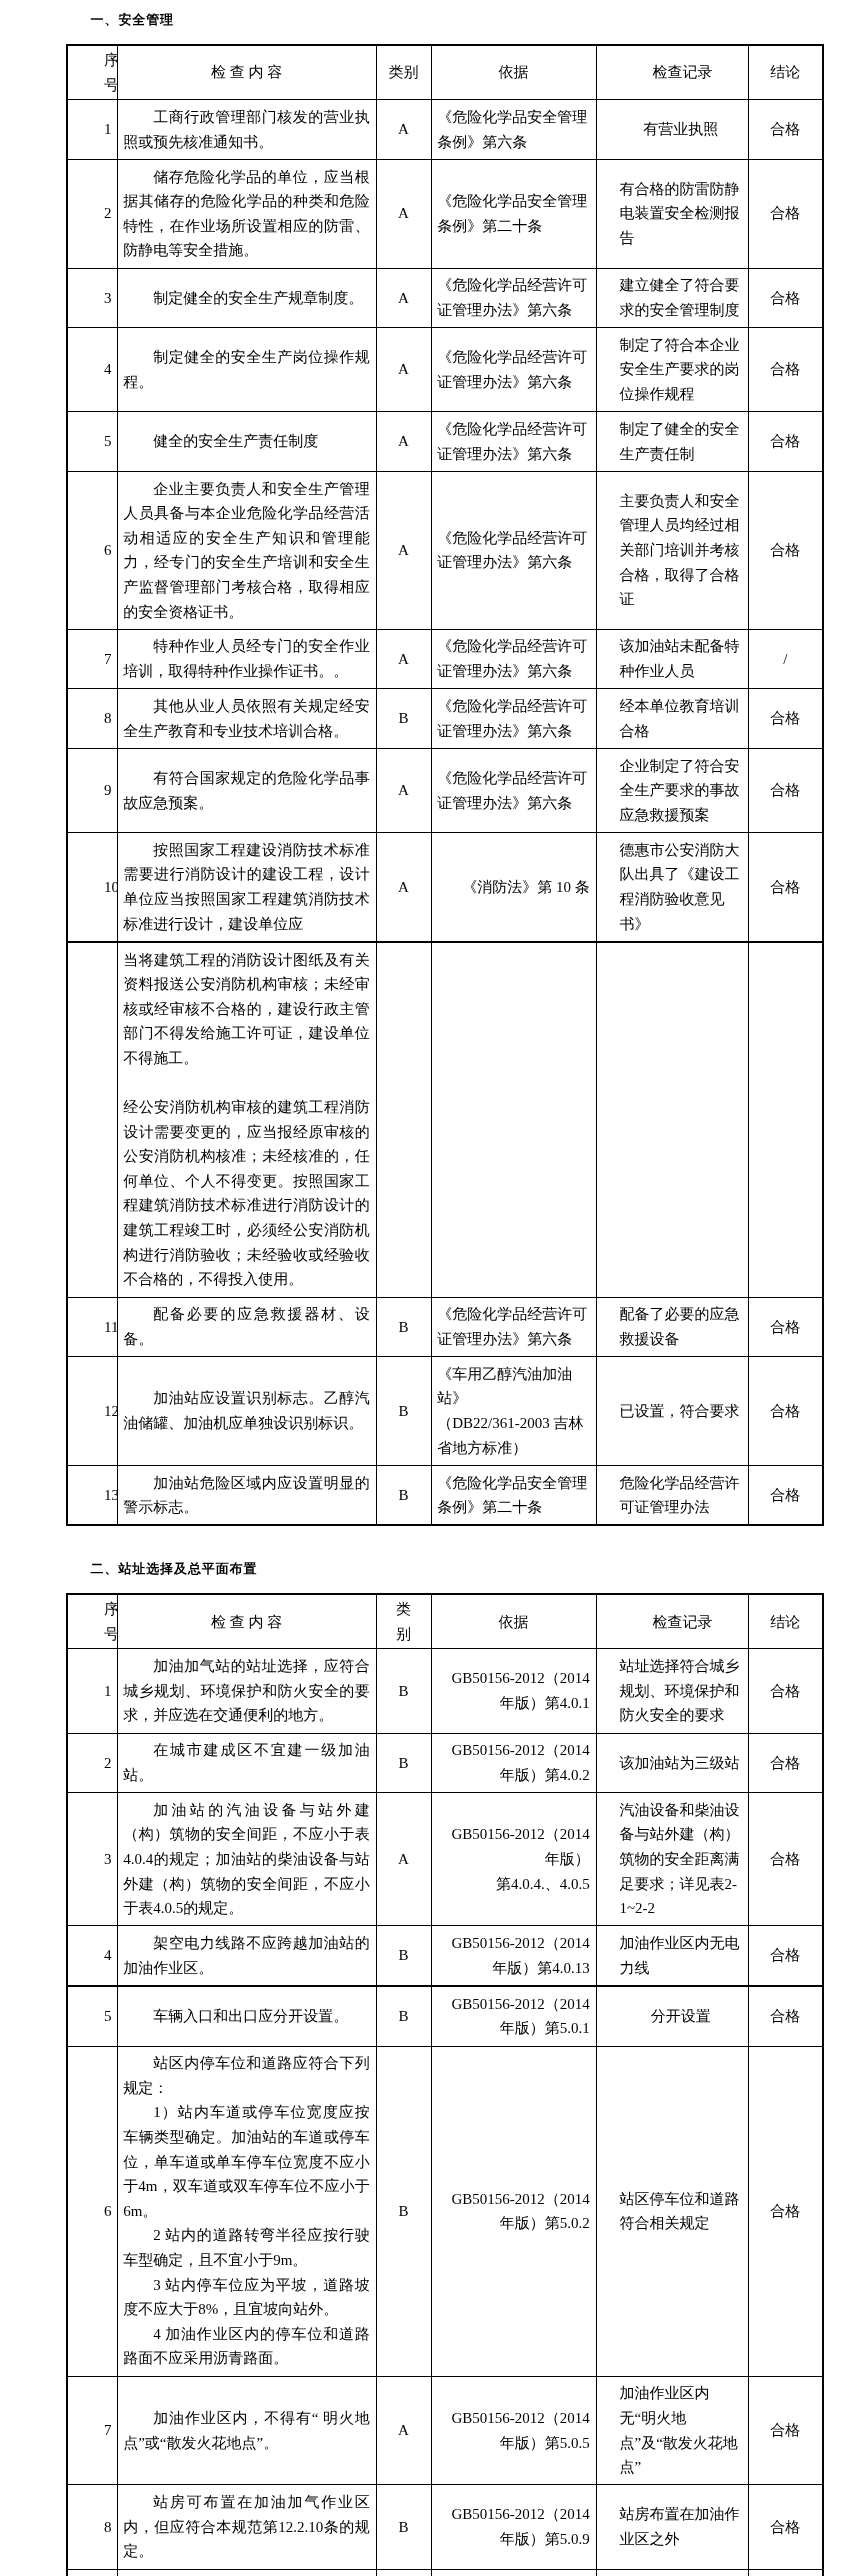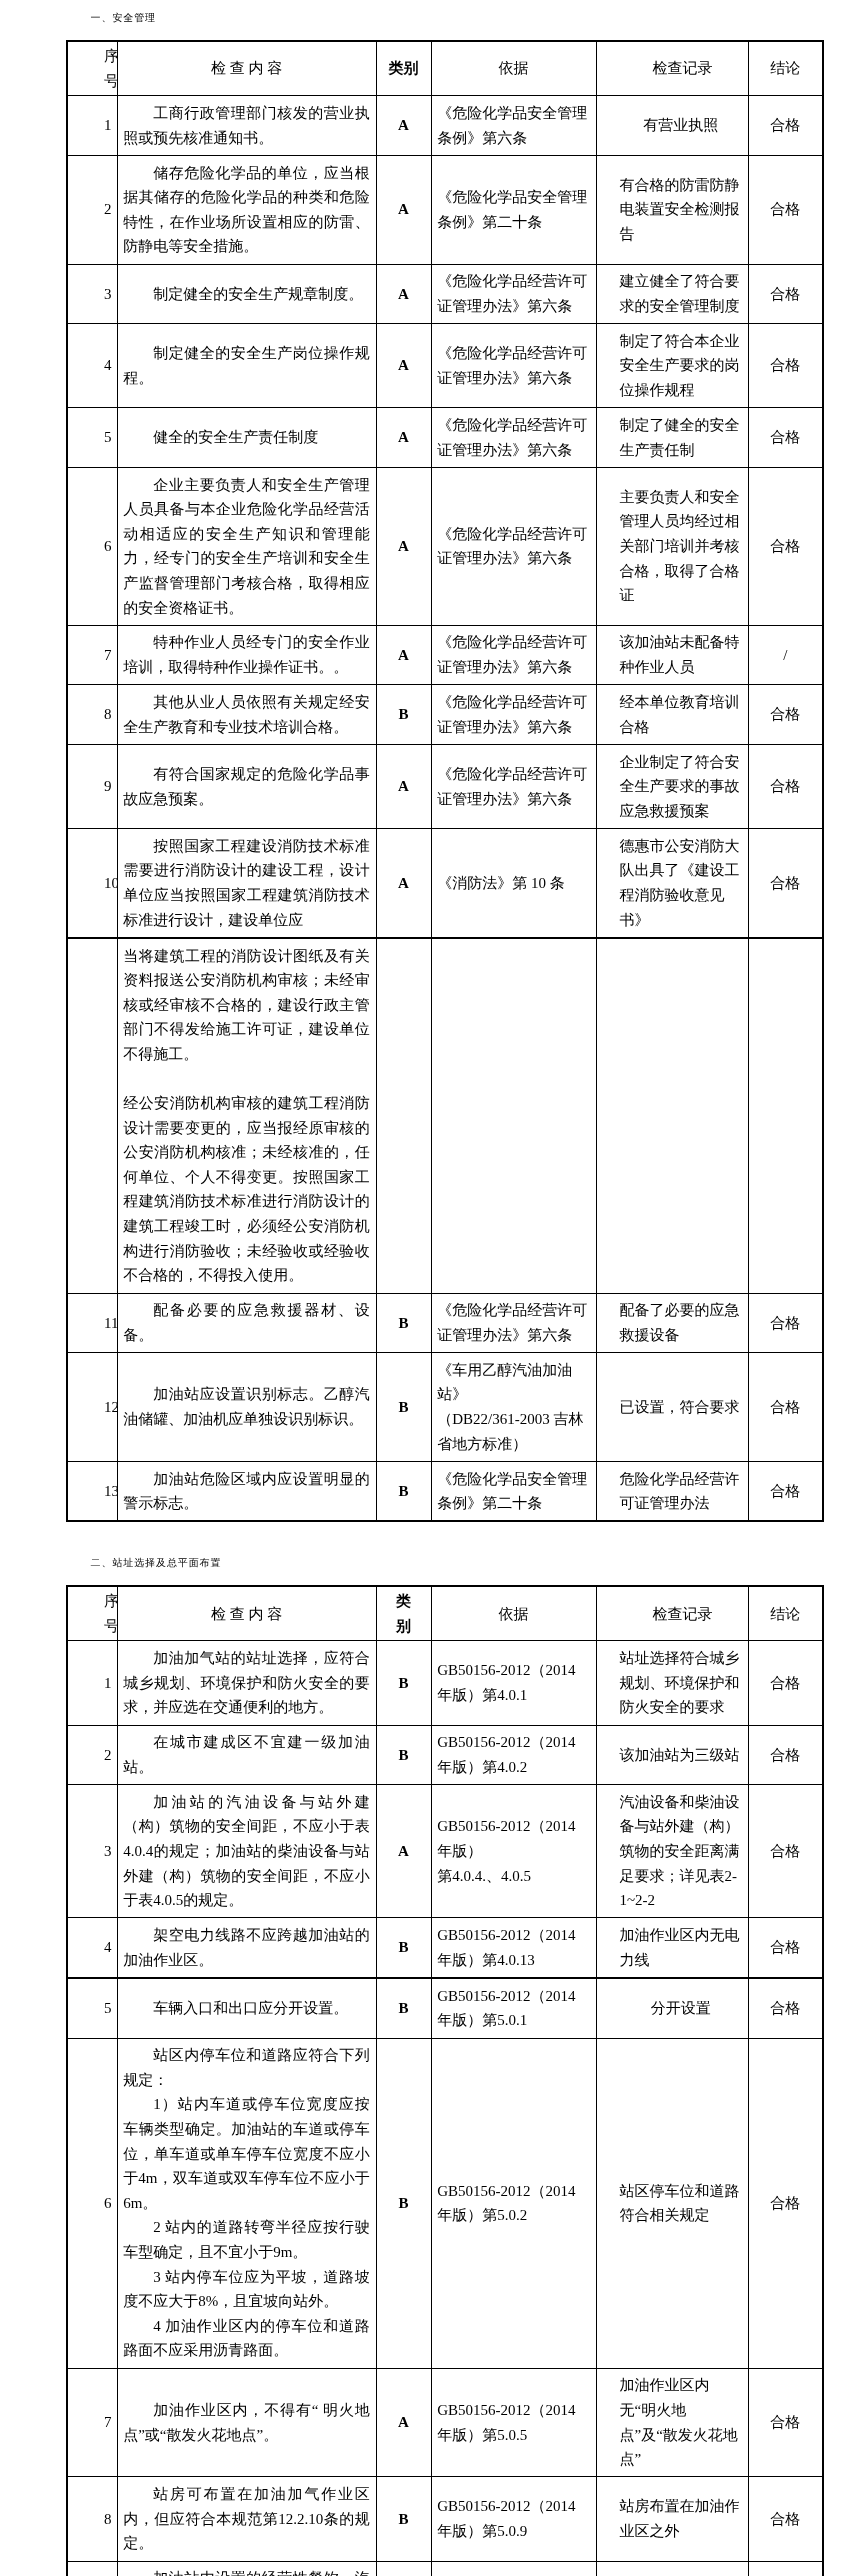--- a/index.html
+++ b/index.html
@@ -3,45 +3,45 @@
 <meta charset="utf-8">
 <style>
   html,body{margin:0;padding:0;}
   body{
     width:855px;height:2576px;overflow:hidden;
     background:#ffffff;color:#000000;
     font-family:"Liberation Serif","DejaVu Serif",serif;
   }
   .page{box-sizing:border-box;width:855px;padding:11.3px 30px 0 66px;}
   .section-title{
-    font-size:10px;font-weight:normal;letter-spacing:0.9px;
+    font-size:13px;font-weight:bold;letter-spacing:0.9px;
     margin:0 0 15px 24.6px;
   }
   .section-2 .section-title{margin-top:34px;}
   table.inspection-table{
     border-collapse:collapse;table-layout:fixed;width:758px;
     border:2.8px solid #000;
   }
   th,td{
     border:0.9px solid #000;
     font-size:15px;line-height:24.6px;
     padding:4.7px 5.7px;vertical-align:middle;
     overflow:hidden;
   }
   th{font-weight:normal;text-align:center;white-space:pre-line;padding:1.9px 1.9px;}
   .c-no{width:50px;padding-left:36px;}
   .c-content{width:259px;}
-  .c-cat{width:55px;font-weight:bold;}
+  .c-cat{width:55px;}
   .c-basis{width:165px;}
   .c-record{width:152px;padding-left:23px;}
   .c-concl{width:75px;}
   td.center{text-align:center;}
   td.c-basis{white-space:pre-line;}
   td.c-basis.left{text-align:left;}
-  td.c-basis.center{text-align:left;}
+  td.c-basis.center{text-align:right;}
   td.c-content{text-align:justify;}
   .para{text-indent:2em;}
   .flush .para{text-indent:0;}
   .para.empty{height:24.6px;}
   tr.page-split>td{border-top:2.8px solid #000;}
 </style>
 </head>
 <body>
 
 <div class="page">

